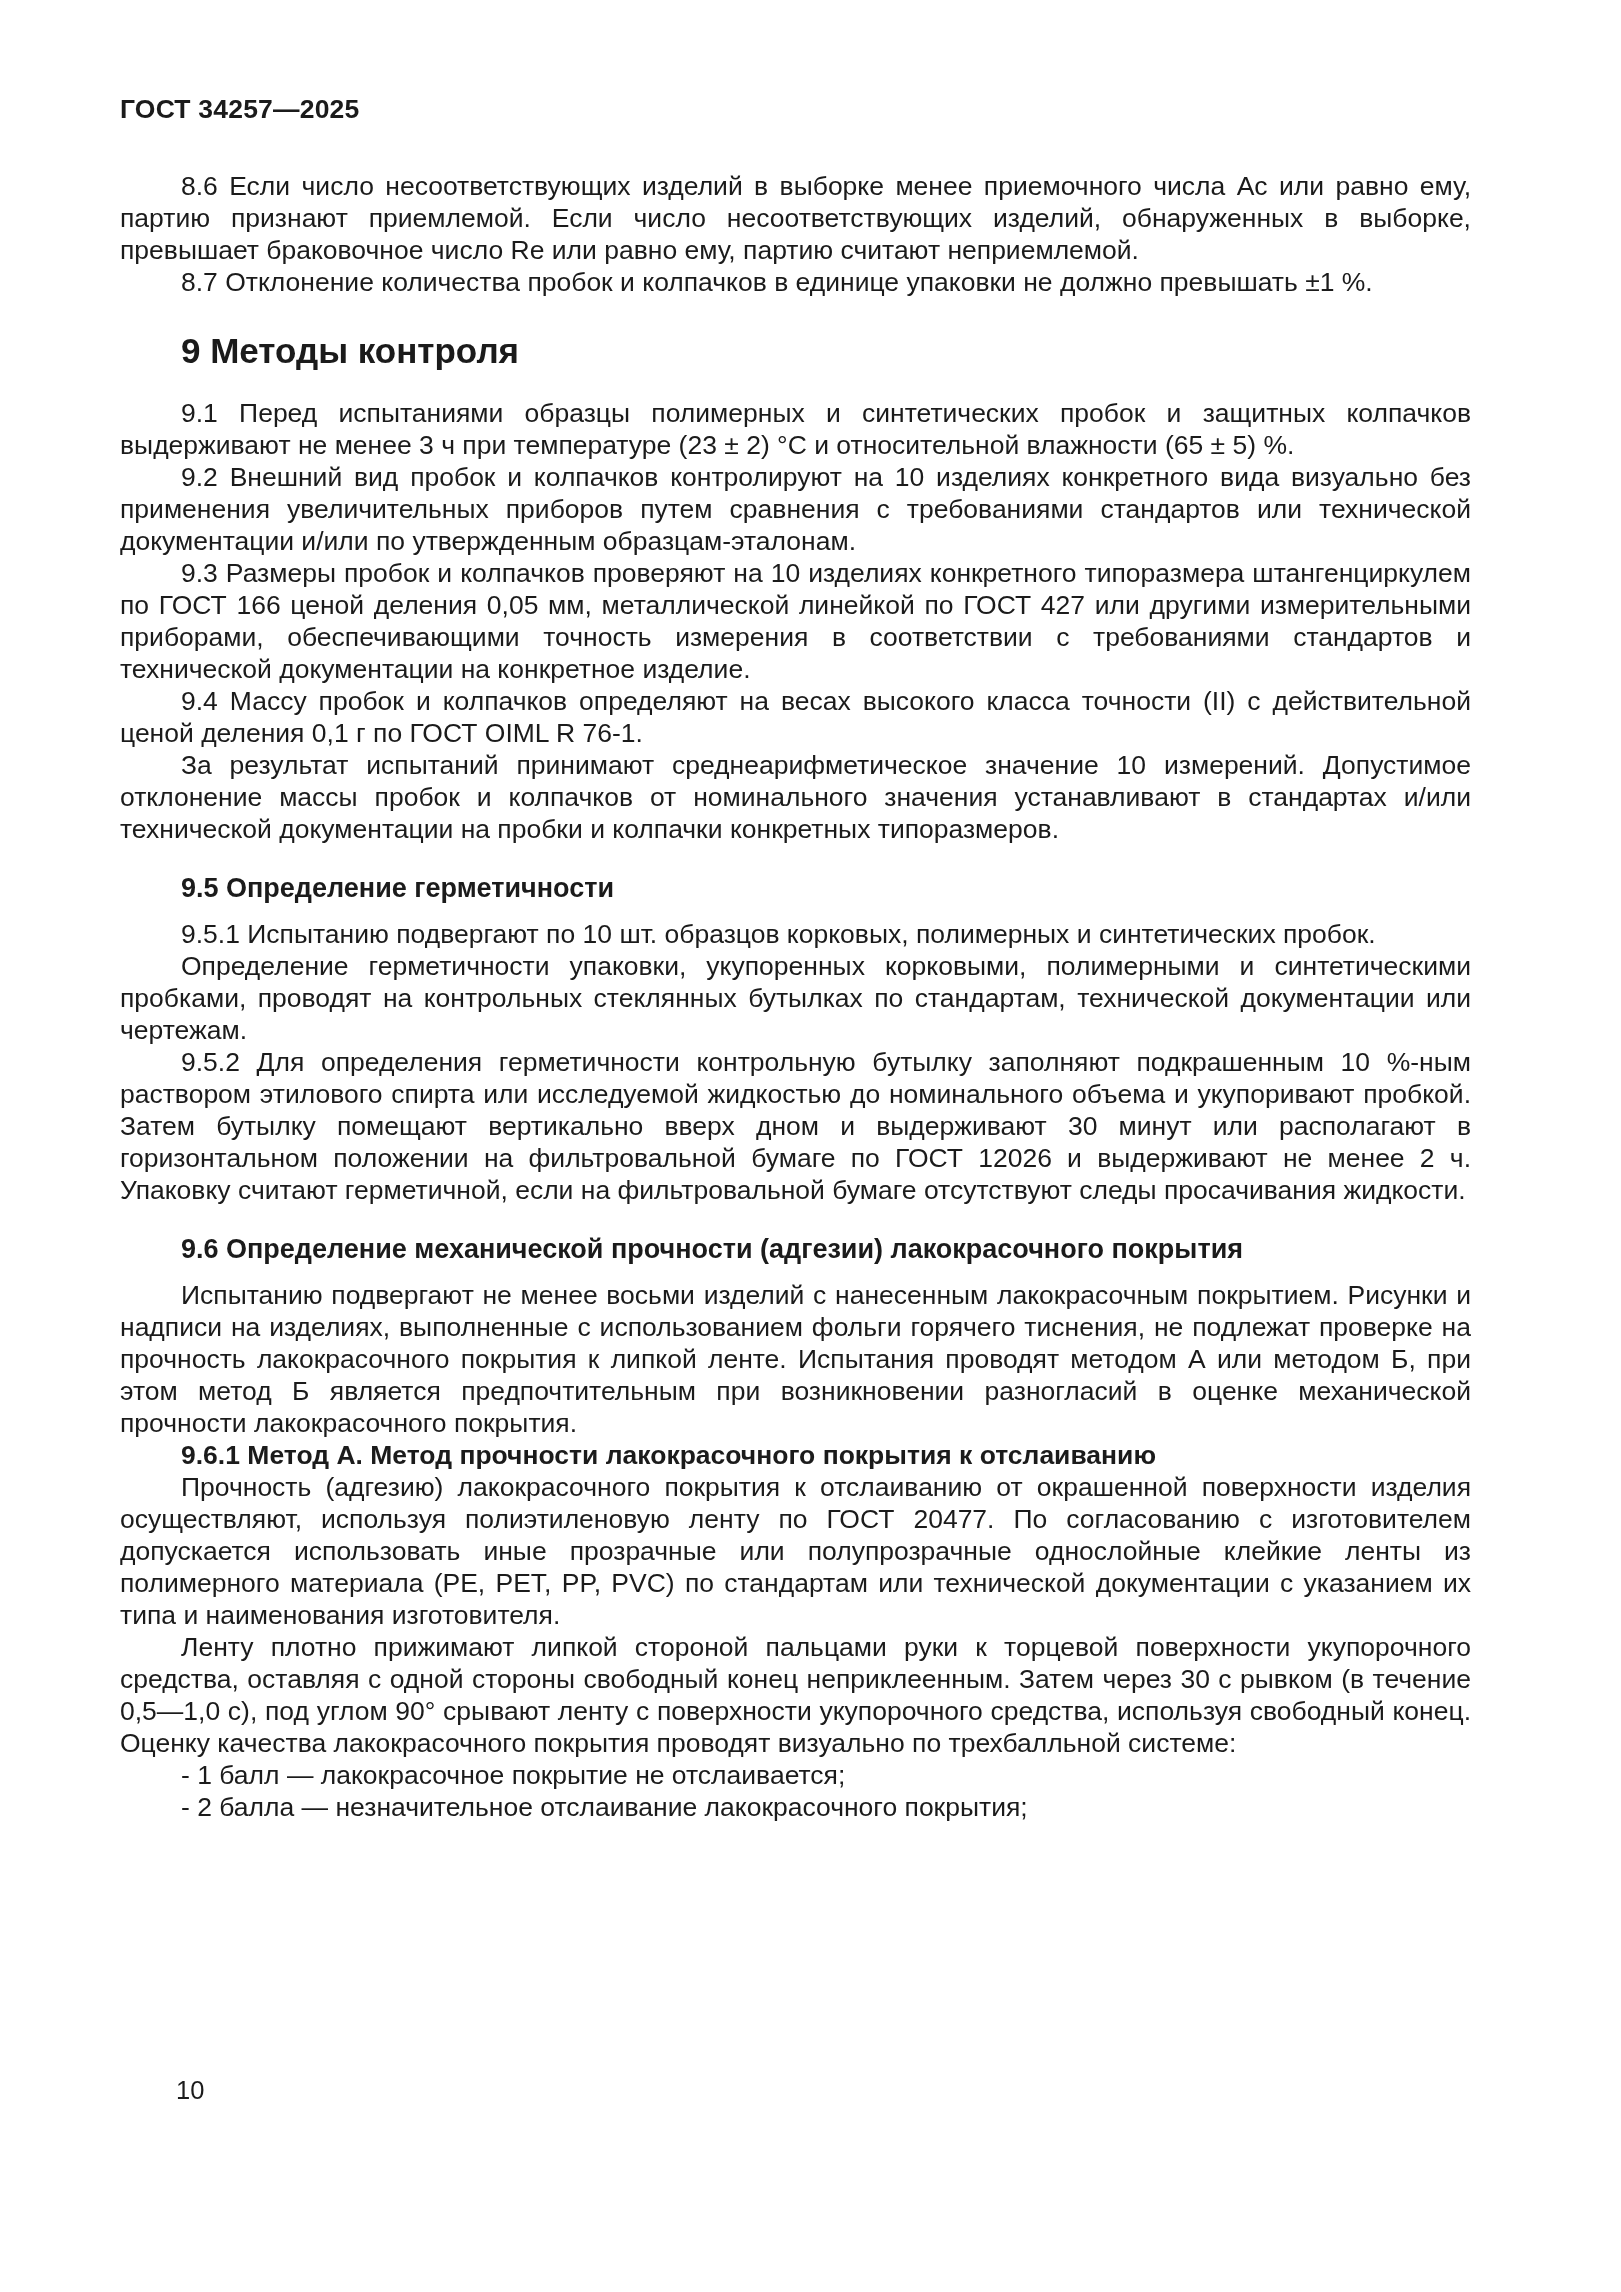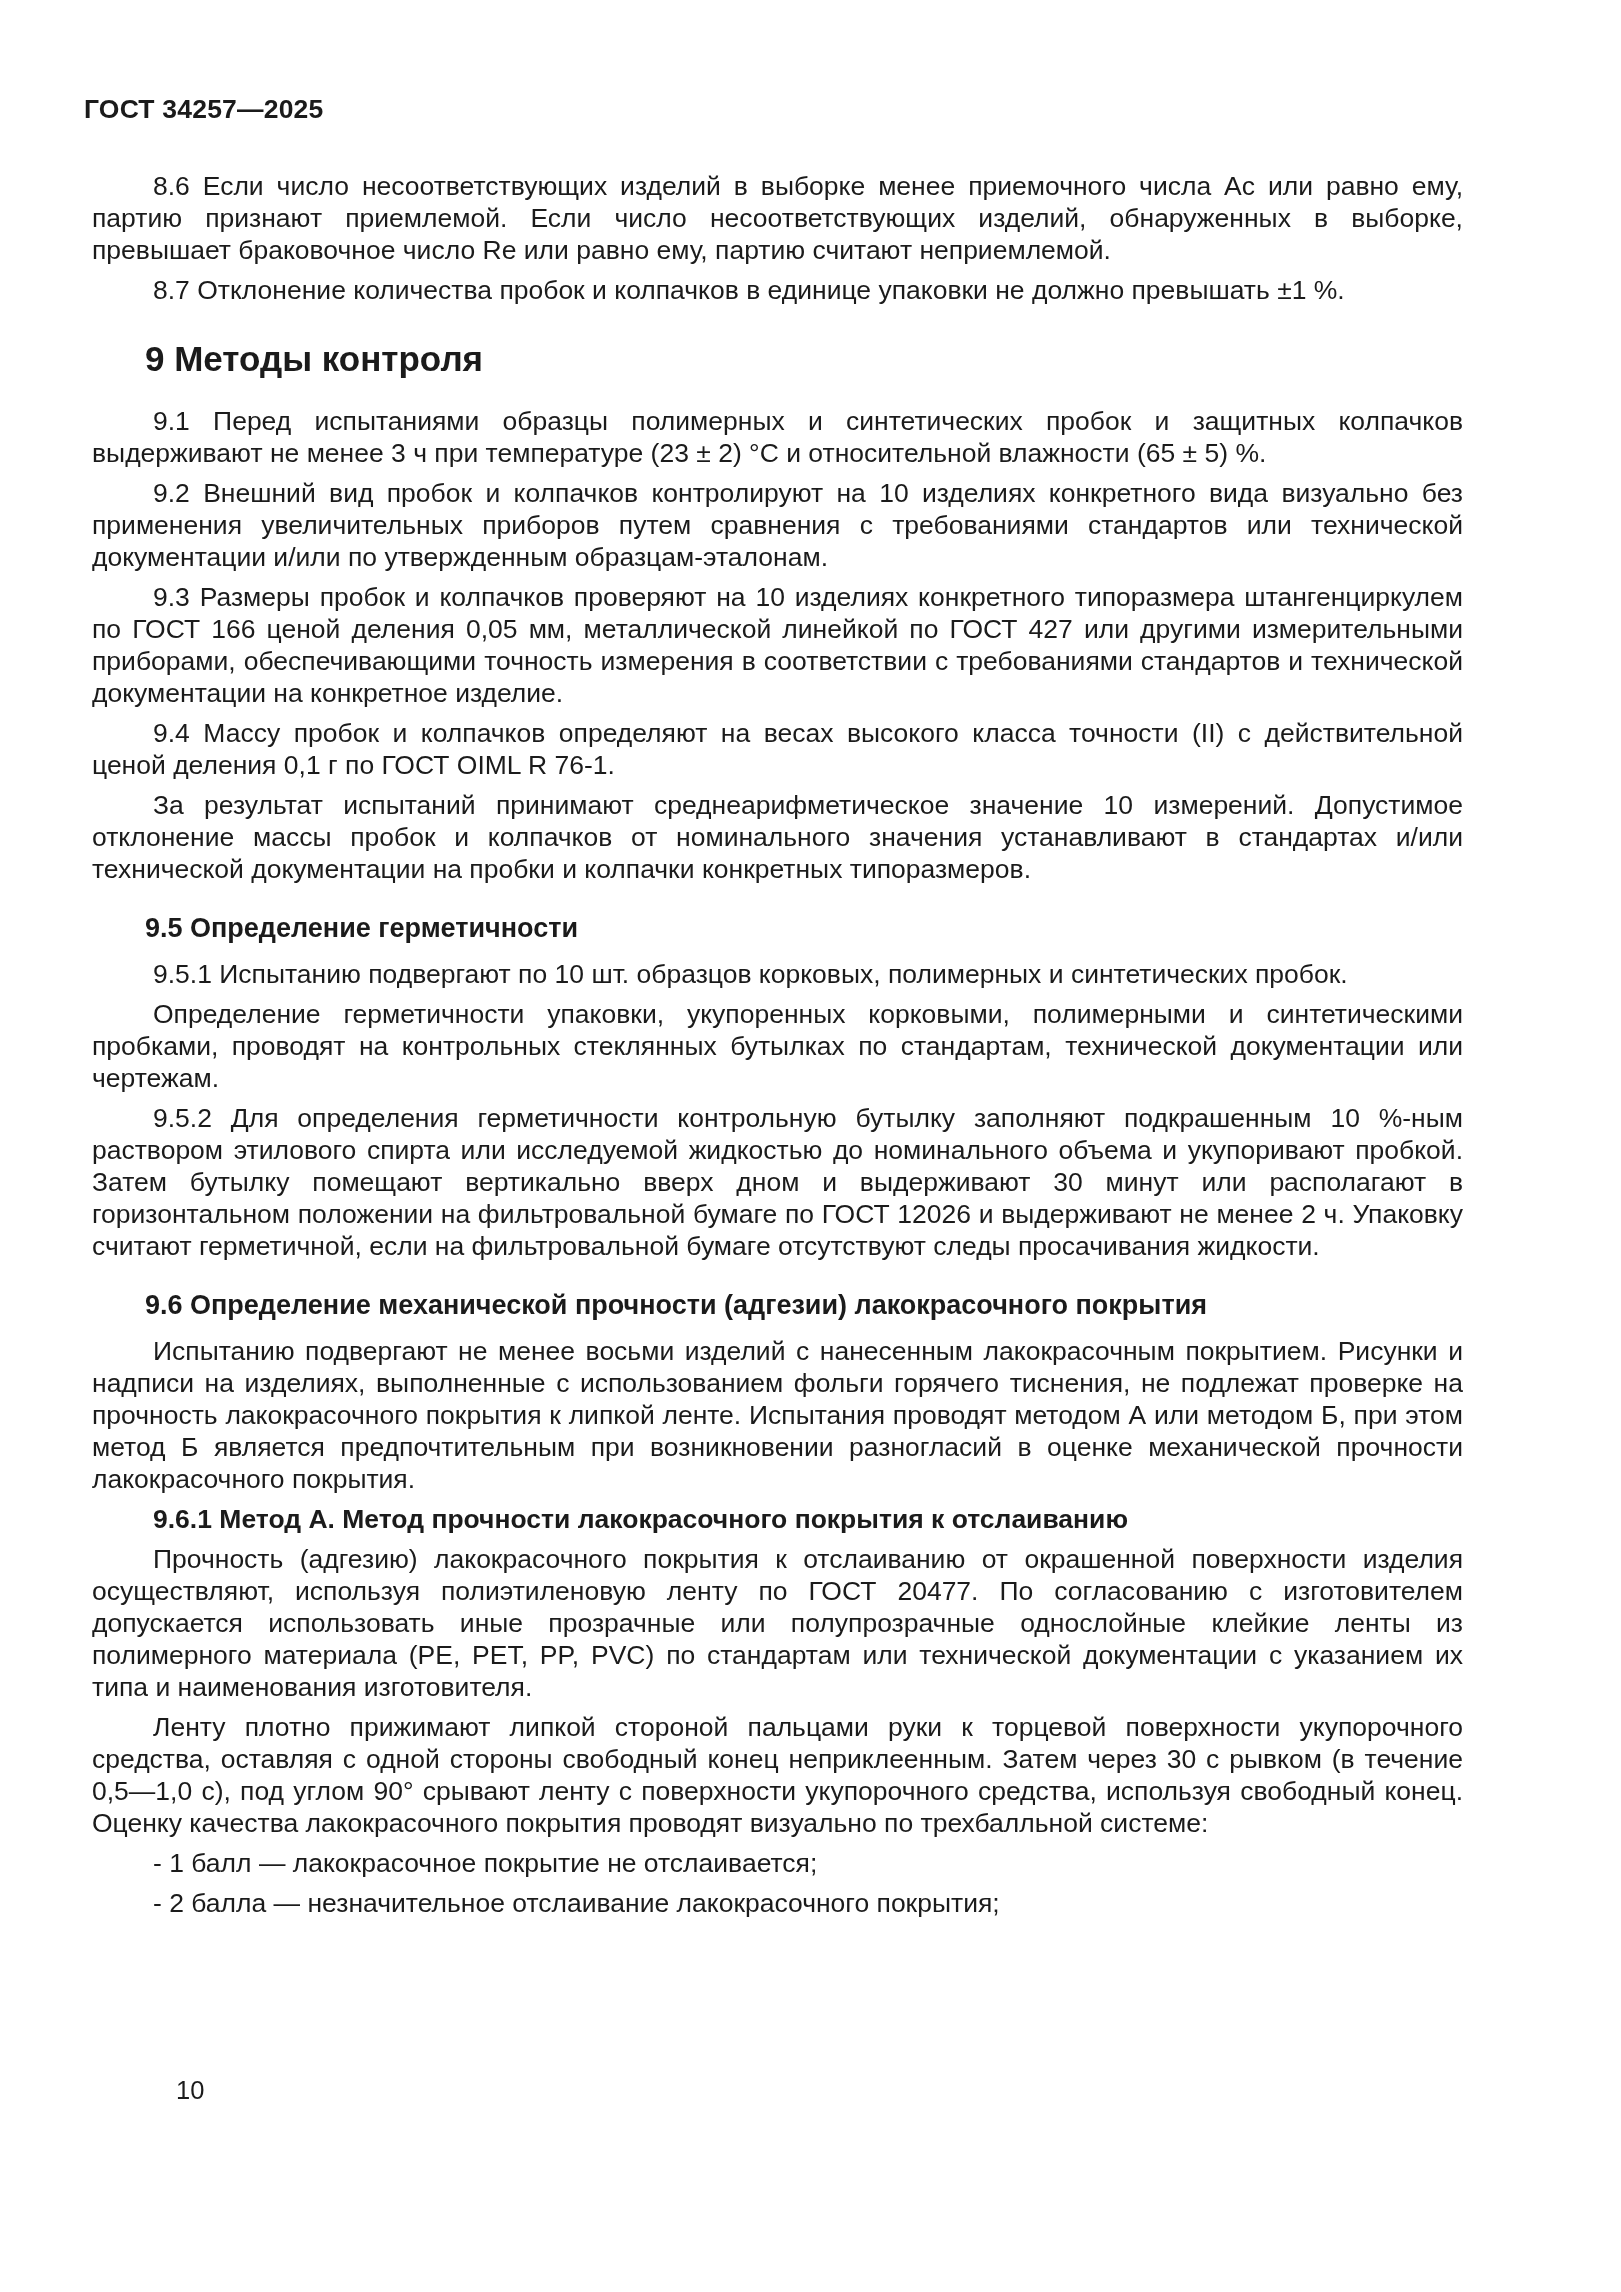--- a/index.html
+++ b/index.html
@@ -6,38 +6,38 @@
     margin: 0;
     padding: 0;
     background: #ffffff;
   }
   .page {
     position: relative;
     width: 1585px;
     height: 2293px;
     background: #ffffff;
     box-sizing: border-box;
-    padding: 94px 114px 0 84px;
+    padding: 94px 114px 0 120px;
     font-family: "Liberation Sans", "DejaVu Sans", sans-serif;
     color: #1b1b1b;
     overflow: hidden;
   }
   .doc-header {
     font-size: 26.5px;
     font-weight: bold;
     letter-spacing: 0.2px;
   }
   .doc-body {
     margin-top: 45px;
     font-size: 26.5px;
     line-height: 32px;
     text-align: justify;
   }
   .doc-body p, .doc-body h2, .doc-body h3 {
-    margin: 8px;
+    margin: 0;
     padding: 0;
   }
   .block-p {
     text-indent: 61px;
   }
   .block-h1 {
     font-size: 35px;
     font-weight: bold;
     text-align: left;
     text-indent: 61px;

